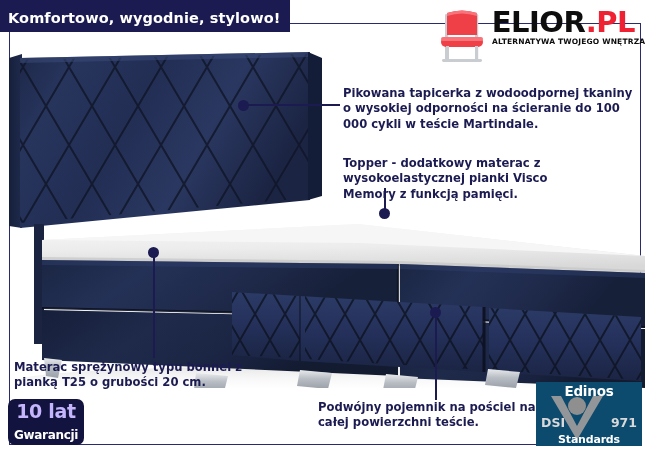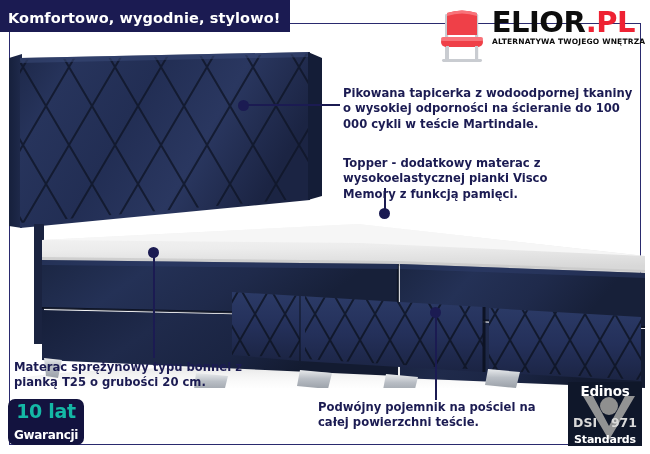--- a/index.html
+++ b/index.html
@@ -131,21 +131,21 @@
     height: 46px;
     background: #13133f;
     border-radius: 7px;
     display: flex;
     flex-direction: column;
     align-items: center;
     justify-content: center;
     z-index: 22;
   }
   .warranty .w-top {
-    color: #14b8a6;
+    color: #c4b5fd;
     font-size: 19px;
     font-weight: bold;
     line-height: 1;
     letter-spacing: -0.3px;
   }
   .warranty .w-bot {
     color: #ffffff;
     font-size: 12px;
     font-weight: bold;
     line-height: 1.05;
@@ -153,23 +153,24 @@
     margin-top: 8px;
   }
 
   
   .edinos {
     position: absolute;
     right: 8px;
     bottom: 8px;
     width: 74px;
     height: 64px;
-    background: #0f172a;
+    background: #0c4a6e;
     z-index: 22;
     overflow: hidden;
+    padding-left: 32px;
   }
   .edinos .e-title {
     position: absolute;
     top: 1px;
     left: 0;
     width: 100%;
     text-align: center;
     color: #ffffff;
     font-size: 13.5px;
     font-weight: bold;

